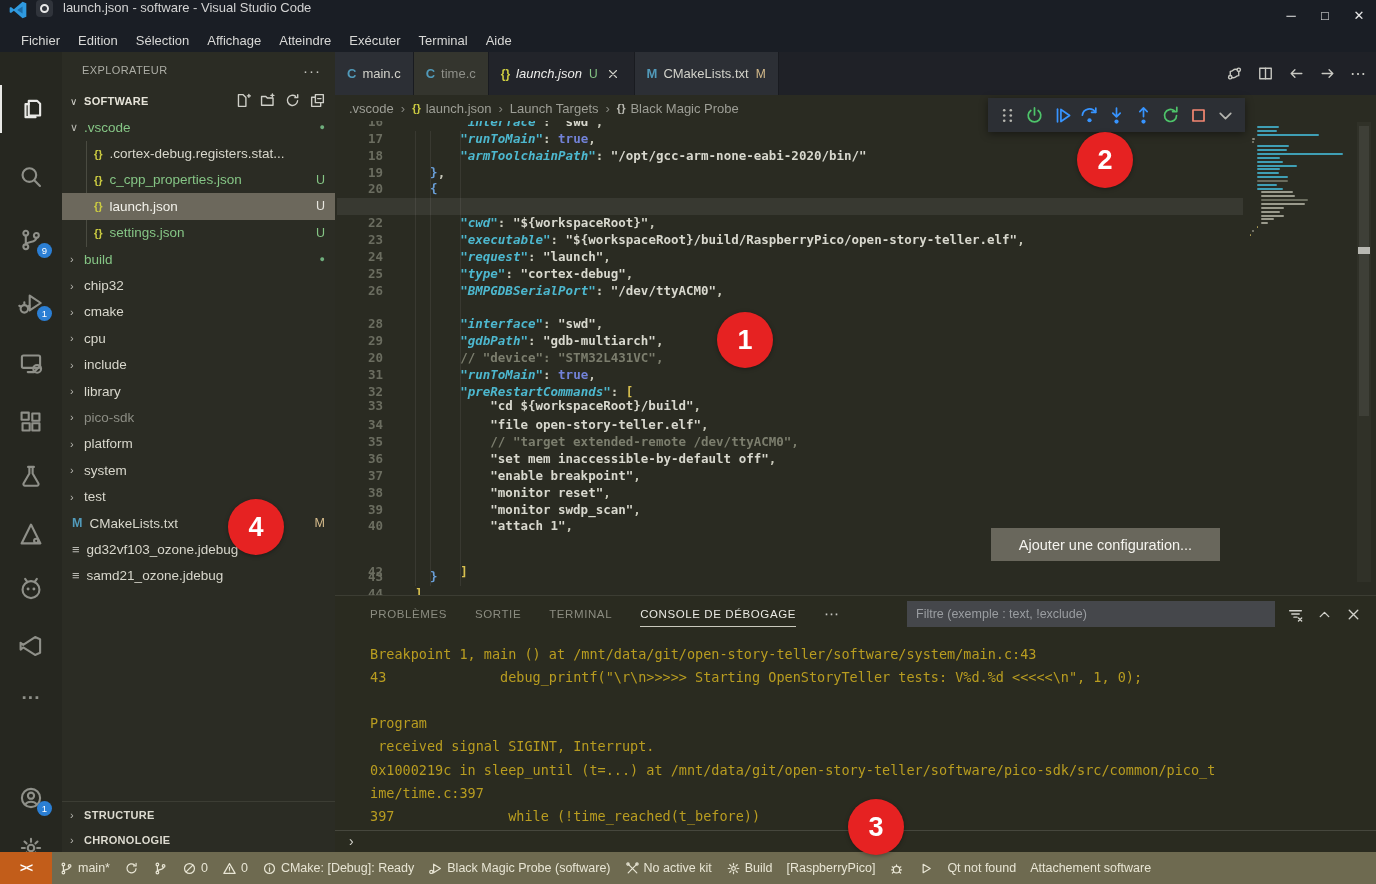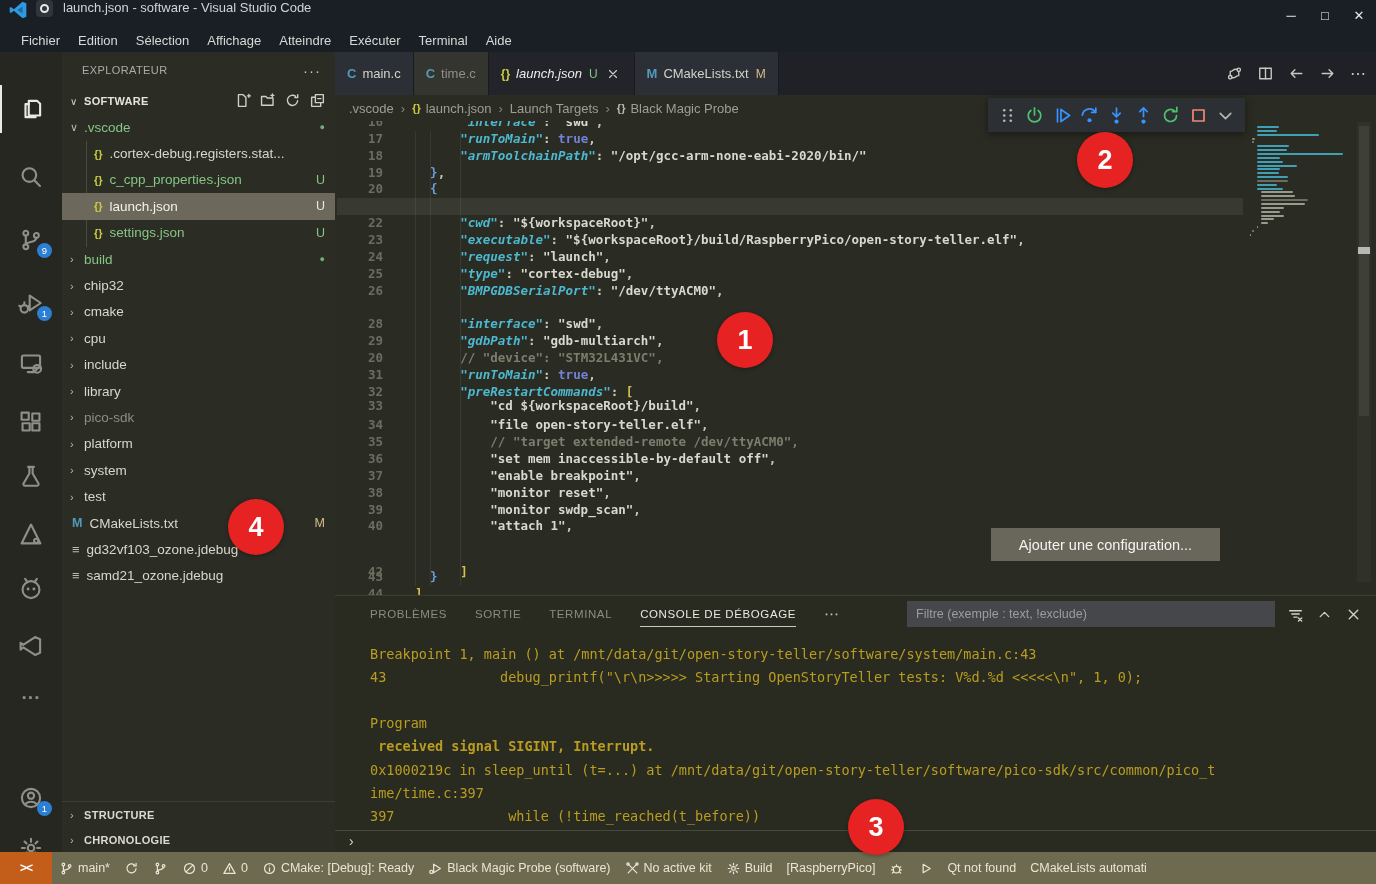--- a/index.html
+++ b/index.html
@@ -654,21 +654,21 @@
             <path d="M4 4l8 8M12 4l-8 8"></path>
           </svg>
         </span>
       </span>
   </div>
   <div id="console">
       <div class="console-line" style="top: 14px;">Breakpoint 1, main () at /mnt/data/git/open-story-teller/software/system/main.c:43</div>
       <div class="console-line" style="top: 37.1px;">43              debug_printf("\r\n&gt;&gt;&gt;&gt;&gt; Starting OpenStoryTeller tests: V%d.%d &lt;&lt;&lt;&lt;&lt;\n", 1, 0);</div>
       <div class="console-line" style="top: 60.2px;"></div>
       <div class="console-line" style="top: 83.3px;">Program</div>
-      <div class="console-line" style="top: 106.4px; font-weight: bold;"> received signal SIGINT, Interrupt.</div>
+      <div class="console-line" style="top: 106.4px;"> received signal SIGINT, Interrupt.</div>
       <div class="console-line" style="top: 129.5px;">0x1000219c in sleep_until (t=...) at /mnt/data/git/open-story-teller/software/pico-sdk/src/common/pico_t</div>
       <div class="console-line" style="top: 152.6px;">ime/time.c:397</div>
       <div class="console-line" style="top: 175.7px;">397              while (!time_reached(t_before))</div>
     </div>
   <div id="console-input">
     <span id="console-prompt">›</span>
   </div>
 </div>
 
 <div id="statusbar" class="abs">
@@ -774,20 +774,20 @@
       <span class="only-ic">
         <svg viewBox="0 0 16 16" fill="none" stroke="currentColor" stroke-width="1.3" stroke-linecap="round" stroke-linejoin="round">
           <path d="M5.5 3.5 13 8l-7.5 4.5z"></path>
         </svg>
       </span>
     </div>
     <div class="sb-item">
       <span>Qt not found</span>
     </div>
     <div class="sb-item">
-      <span>CMakeLists automati</span>
+      <span>Attachement software</span>
     </div>
   </div>
 
 <div class="annot" style="left: 717px; top: 312px;">1</div>
 <div class="annot" style="left: 1077px; top: 132px;">2</div>
 <div class="annot" style="left: 848px; top: 799px;">3</div>
 <div class="annot" style="left: 228px; top: 499px;">4</div>
 
 </body></html>

